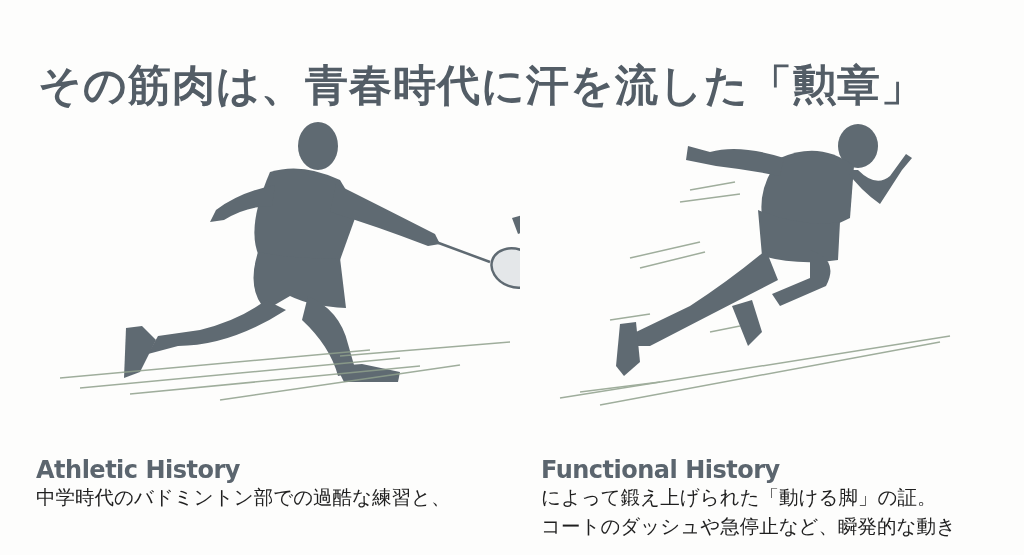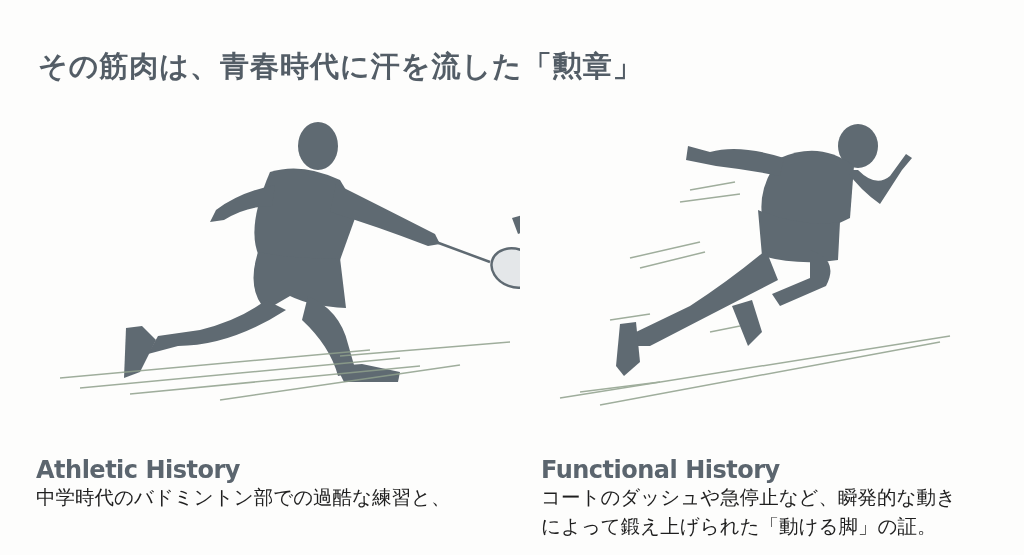--- a/index.html
+++ b/index.html
@@ -7,21 +7,21 @@
       width: 1024px; height: 555px; overflow: hidden;
       background: #fdfdfc;
       position: relative;
       font-family: "DejaVu Sans", sans-serif;
       color: #55606a;
     }
     .title {
       position: absolute; left: 38px; top: 28px;
       font-family: "DejaVu Serif", serif;
       font-weight: bold;
-      font-size: 29px;
+      font-size: 43px;
       letter-spacing: 1px;
       color: #535d66;
       white-space: nowrap;
     }
     .panel { position: absolute; }
     .art { position: absolute; }
     .heading {
       position: absolute;
       font-family: "DejaVu Sans", sans-serif;
       font-weight: bold;
@@ -122,16 +122,16 @@
 <div class="panel">
   <h2 class="heading left-heading">Athletic History</h2>
   <div class="desc left-desc">
     <div>中学時代のバドミントン部での過酷な練習と、</div>
   </div>
 </div>
 
 <div class="panel">
   <h2 class="heading right-heading">Functional History</h2>
   <div class="desc right-desc">
+    <div>によって鍛え上げられた「動ける脚」の証。</div>
     <div>コートのダッシュや急停止など、瞬発的な動き</div>
-    <div>によって鍛え上げられた「動ける脚」の証。</div>
   </div>
 </div>
 
 </body></html>

